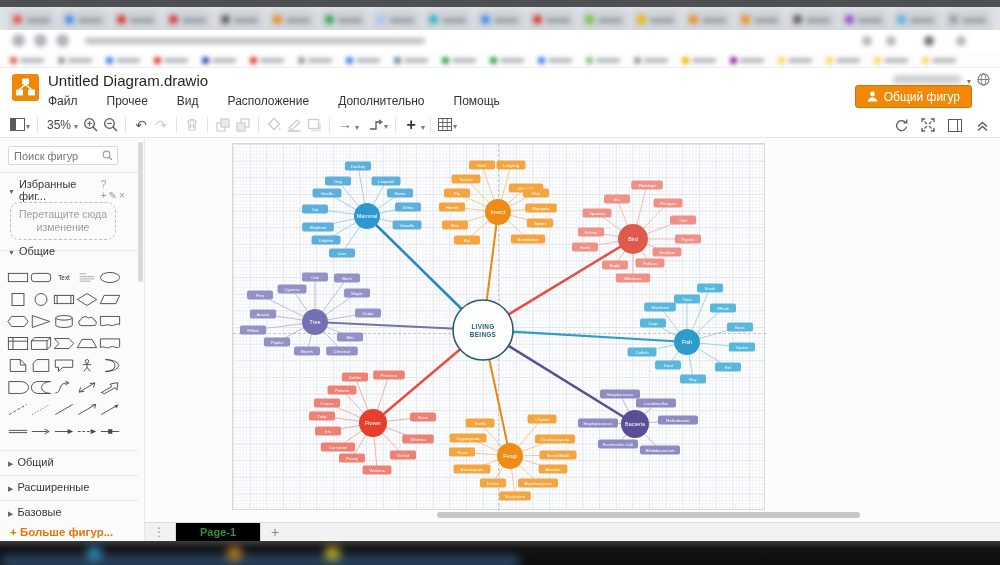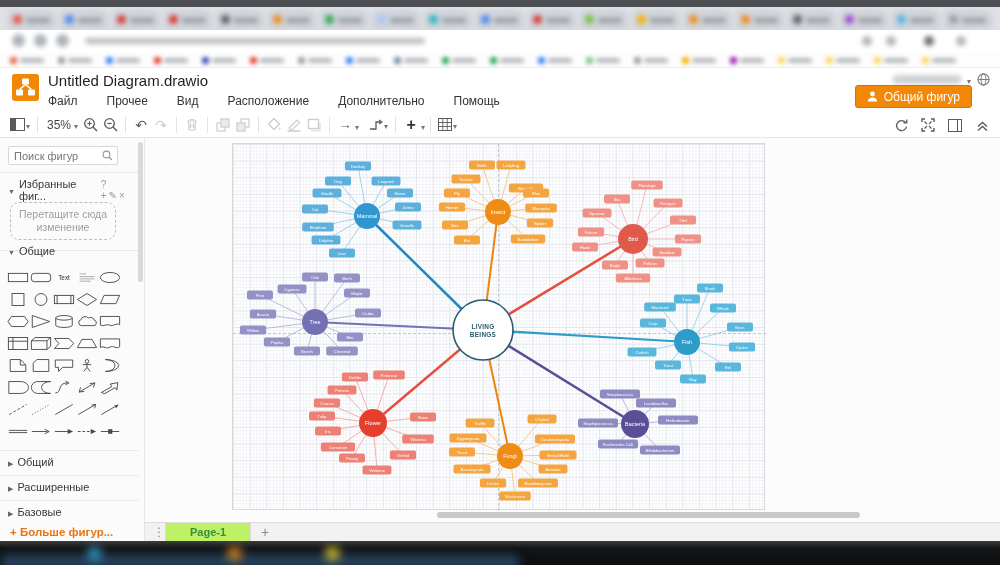--- a/index.html
+++ b/index.html
@@ -79,21 +79,21 @@
       linear-gradient(90deg, #f0f2f6 1px, transparent 1px);
     background-size:16.65px 16.65px,16.65px 16.65px,3.33px 3.33px,3.33px 3.33px; }
   .pagebreak-v { position:absolute; left:265px; top:0; height:367px; border-left:1px dashed #c7c7c7; }
   .pagebreak-h { position:absolute; top:189px; left:0; width:533px; border-top:1px dashed #c7c7c7; }
   .mindmap { position:absolute; left:0; top:0; pointer-events:none; }
   .hscroll-thumb { position:absolute; left:292px; top:374px; width:423px; height:6px; background:#c8c8c8; border-radius:3px; }
 
   
   .footer { position:absolute; left:145px; top:522px; width:855px; height:19px; background:#f2f2f2; border-top:1px solid #dcdcdc; display:flex; align-items:center; }
   .pages-menu { margin-left:8px; color:#8a8a8a; font-size:12px; }
-  .page-tab { width:86px; height:18px; background:#bef264; border-left:1px solid #d9d9d9; border-right:1px solid #d9d9d9; display:flex; align-items:center; justify-content:center; font-size:11px; font-weight:bold; color:#388e3c; }
+  .page-tab { margin-left:10px; width:86px; height:18px; background:#000000; border-left:1px solid #d9d9d9; border-right:1px solid #d9d9d9; display:flex; align-items:center; justify-content:center; font-size:11px; font-weight:bold; color:#388e3c; }
   .add-page { margin-left:10px; color:#8a8a8a; }
   .add-page::before { content:"+"; font-size:14px; }
 
   
   .taskbar { position:absolute; left:0; top:541px; width:1000px; height:24px; background:linear-gradient(#3a3c3e,#121415 30%,#0c0e0f); overflow:hidden; }
   .tb-blobs { position:absolute; inset:0; filter:blur(5px); }
   .tb-glow { position:absolute; left:0px; top:14px; width:520px; height:14px; background:#3d6d9e; opacity:.55; border-radius:8px; }
   .tb-dot { position:absolute; top:6px; width:13px; height:13px; border-radius:3px; }
 </style>
 </head>

